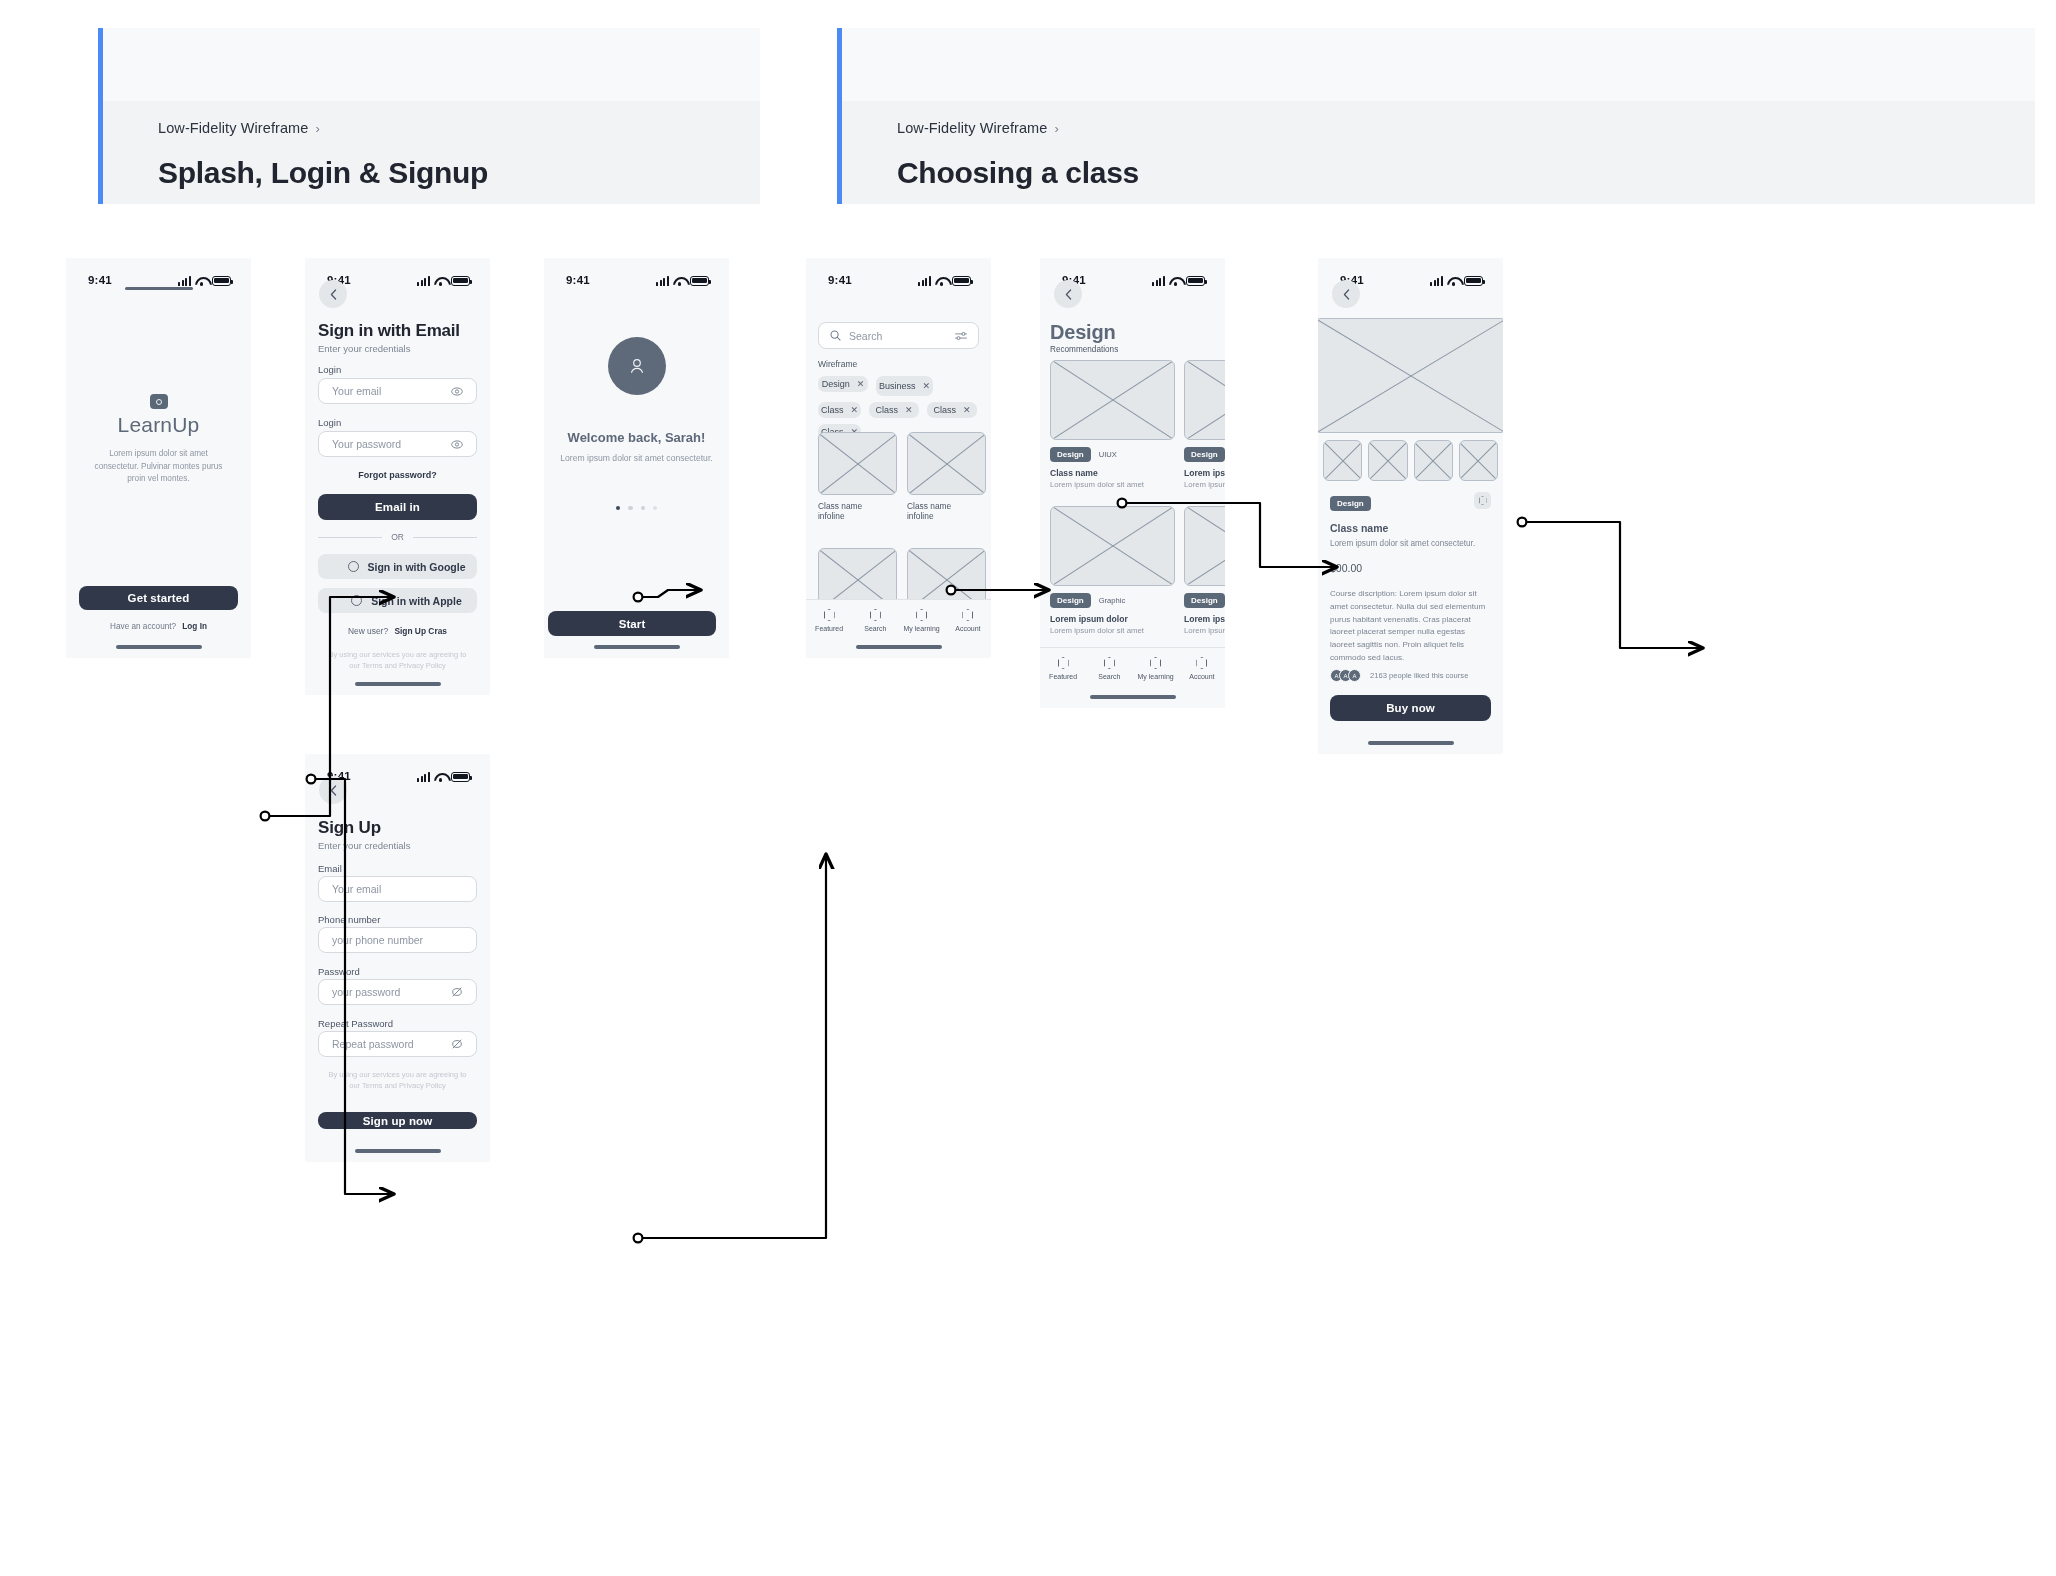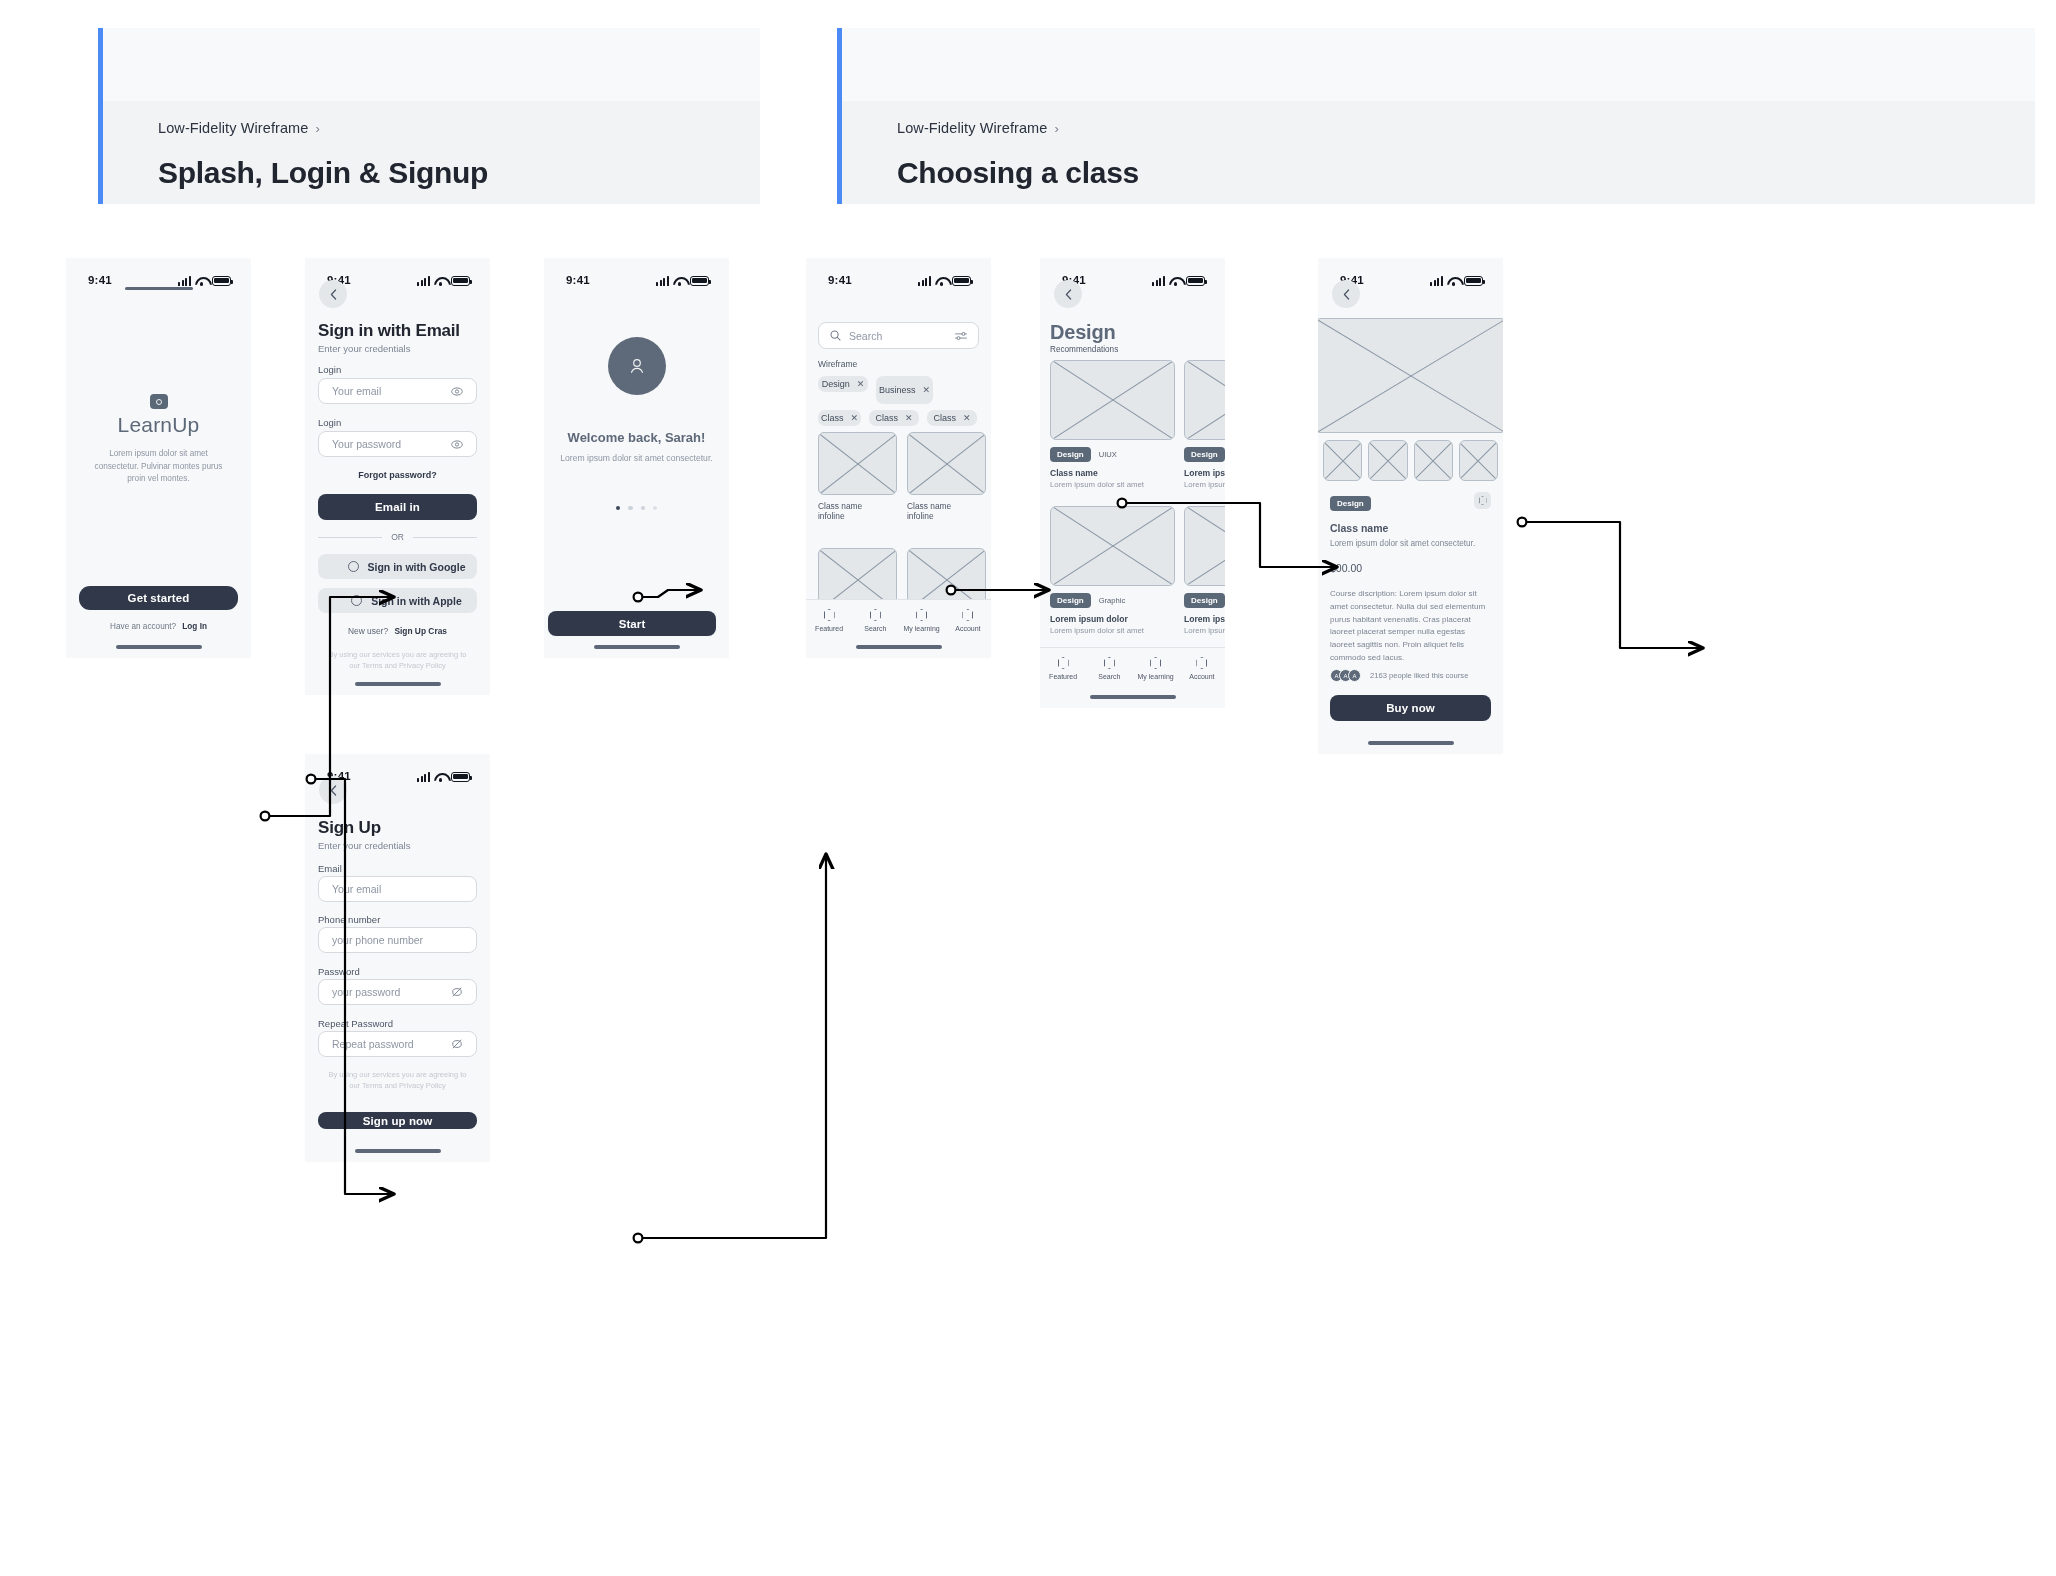--- a/index.html
+++ b/index.html
@@ -209,21 +209,21 @@
     <div style="position:absolute;left:50%;top:29px;transform:translateX(-50%);width:68px;height:3px;border-radius:2px;background:#5c6777;"></div>
 
     <div style="position:absolute;left:50%;top:136px;transform:translateX(-50%);width:18px;height:15px;border-radius:4px;background:#5b6878;display:flex;align-items:center;justify-content:center;">
       <span style="display:block;width:6px;height:6px;border:1px solid #eef0f2;border-radius:50%;"></span>
     </div>
 
     <div style="position:absolute;left:0;right:0;top:155px;text-align:center;font-size:21px;font-weight:400;color:#5d6878;letter-spacing:.2px;">LearnUp</div>
 
     <div style="position:absolute;left:24px;right:24px;top:190px;text-align:center;font-size:8.2px;line-height:1.55;color:#8e96a3;">Lorem ipsum dolor sit amet consectetur. Pulvinar montes purus proin vel montes.</div>
 
-    <div class="dark-btn" style="position:absolute;left:13px;right:13px;top:328px;height:24px;border-radius:11px;">Get started</div>
+    <div class="dark-btn" style="position:absolute;left:13px;right:13px;top:328px;height:24px;">Get started</div>
 
     <div style="position:absolute;left:0;right:0;top:364px;text-align:center;font-size:8.2px;color:#6f7886;">
       <span>Have an account?</span>
       <span style="font-weight:700;color:#2f3748;margin-left:4px;">Log In</span>
     </div>
 
     <div class="homebar"></div>
   </div>
 
   <div class="phone" style="left:305px; top:258px; width:185px; height:437px;">
@@ -432,21 +432,21 @@
       </svg>
     </div>
 
     <div style="position:absolute;left:12px;top:101px;font-size:8.5px;color:#4b5565;">Wireframe</div>
 
     <div style="position:absolute;left:12px;right:12px;top:118px;display:flex;flex-wrap:wrap;gap:6px 8px;">
       <span class="chip" style="width:50px;height:16px;">
         <span>Design</span>
         <span style="color:#5b6474;">✕</span>
       </span>
-      <span class="chip" style="width:57px;height:28px;">
+      <span class="chip" style="width:57px;height:20px;">
         <span>Business</span>
         <span style="color:#5b6474;">✕</span>
       </span>
       <span class="chip" style="width:43px;height:16px;">
         <span>Class</span>
         <span style="color:#5b6474;">✕</span>
       </span>
       <span class="chip" style="width:50px;height:16px;">
         <span>Class</span>
         <span style="color:#5b6474;">✕</span>

